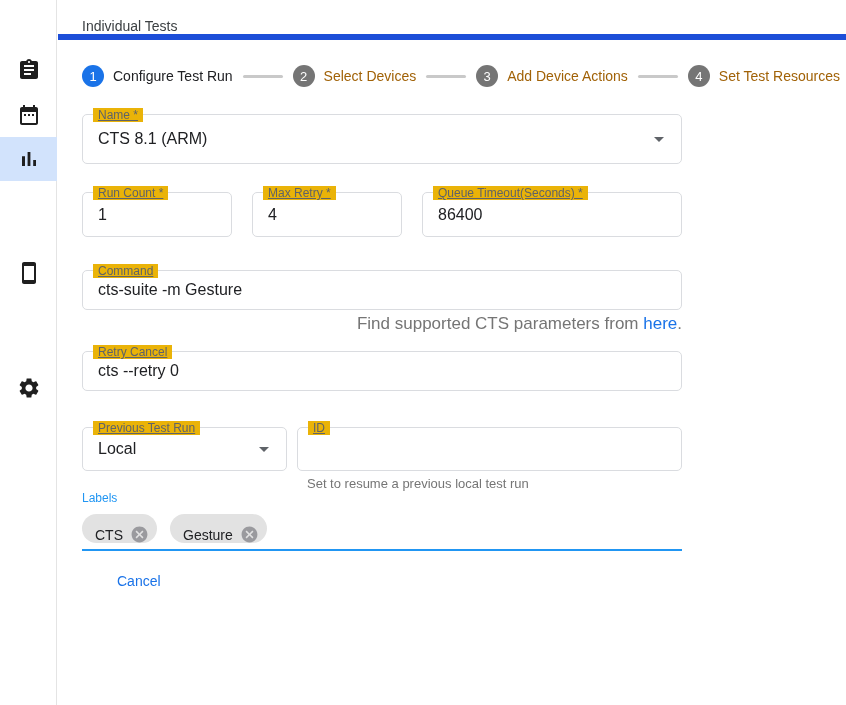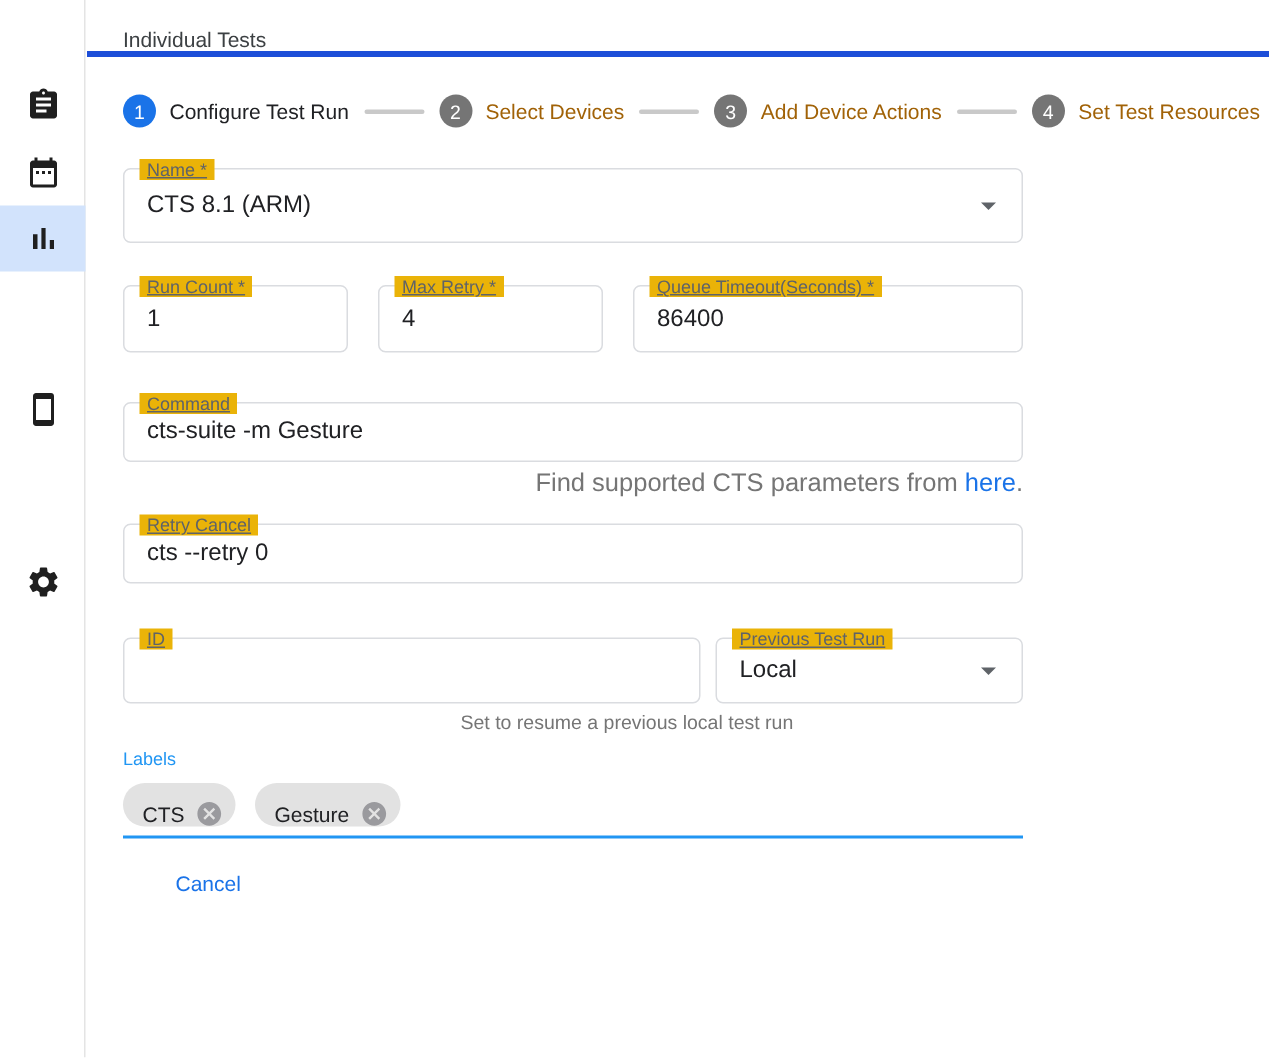--- a/index.html
+++ b/index.html
@@ -25,21 +25,21 @@
   .nav-item.active { background: #d2e3fc; }
   .nav-tests    { top: 48px; }
   .nav-plans    { top: 93px; }
   .nav-runs     { top: 137px; }
   .nav-devices  { top: 251px; }
   .nav-settings { top: 366px; }
 
   
   .main { position: absolute; left: 58px; top: 0; width: 788px; height: 705px; }
 
-  .header { padding: 18px 0 0 24px; border-bottom: 4px solid #1d4ed8; }
+  .header { padding: 18px 0 0 24px; border-bottom: 6px solid #1d4ed8; }
   .breadcrumb { font-size: 14px; color: #3c4043; line-height: 16px; }
   .title-row { display: flex; align-items: center; margin-top: 10px; padding-bottom: 22px; }
   .back-btn { width: 24px; height: 24px; border: none; background: none; cursor: pointer; padding: 0; }
   .back-btn svg { width: 24px; height: 24px; fill: #757575; }
   .page-title { font-size: 20px; font-weight: 400; color: #202124; margin-left: 36px; }
 
   
   .stepper { display: flex; align-items: center; margin: 25px 0 0 24px; }
   .step { display: flex; align-items: center; cursor: pointer; }
   .step-circle {
@@ -85,21 +85,21 @@
   .cmd-hint a { color: #1a73e8; text-decoration: none; cursor: pointer; }
 
   .f-retrycmd { width: 600px; height: 40px; margin-top: 17px; }
 
   .row2 { display: flex; gap: 10px; margin-top: 36px; }
   .row2 .ofield { height: 44px; }
   .f-prevrun { width: 205px; }
   .f-id      { width: 385px; }
   .id-hint { margin: 5px 0 0 225px; font-size: 13px; color: #757575; }
 
-  .labels-label { margin-top: 10px; font-size: 12px; color: #2196f3; }
+  .labels-label { font-size: 12px; color: #2196f3; }
   .chips-row { display: flex; align-items: center; gap: 13px; margin-top: 9px; height: 29px; cursor: text; }
   .chip {
     height: 29px; display: flex; align-items: center; gap: 7px;
     background: #e2e2e2; border-radius: 16px; padding: 12px 8px 0 13px;
     font-size: 14px; color: #202124;
   }
   .chip-remove { width: 19px; height: 19px; border: none; background: none; padding: 0; cursor: pointer; }
   .chip-remove svg { width: 19px; height: 19px; fill: #9a9a9e; display: block; }
   .labels-underline { width: 600px; height: 2px; background: #2196f3; margin-top: 6px; }
 
@@ -207,32 +207,32 @@
         <input value="cts-suite -m Gesture" style="">
       </div>
       <div class="cmd-hint"><span>Find supported CTS parameters from </span><a>here</a><span>.</span></div>
 
       <div class="ofield f-retrycmd">
         <label>Retry Cancel</label>
         <input value="cts --retry 0" style="">
       </div>
 
       <div class="row2">
-        <div class="ofield f-id">
-          <label>ID</label>
-          <input value="" style="">
-        </div>
         <div class="ofield f-prevrun">
           <label>Previous Test Run</label>
           <div class="value">Local</div>
           <span class="dd-arrow">
             <svg viewBox="0 0 24 24">
                 <path d="M7 10l5 5 5-5z"></path>
               </svg>
           </span>
+        </div>
+        <div class="ofield f-id">
+          <label>ID</label>
+          <input value="" style="">
         </div>
       </div>
       <div class="id-hint">Set to resume a previous local test run</div>
 
       <div class="labels-label">Labels</div>
       <div class="chips-row">
         <div class="chip">
           <span>CTS</span>
           <button class="chip-remove">
             <svg viewBox="0 0 24 24">

